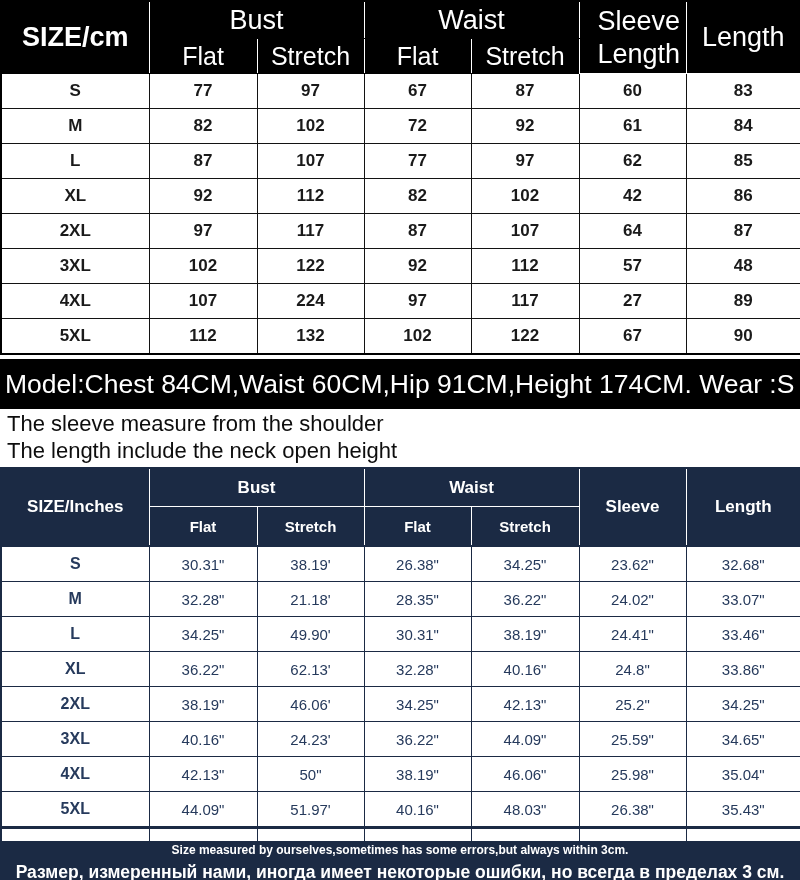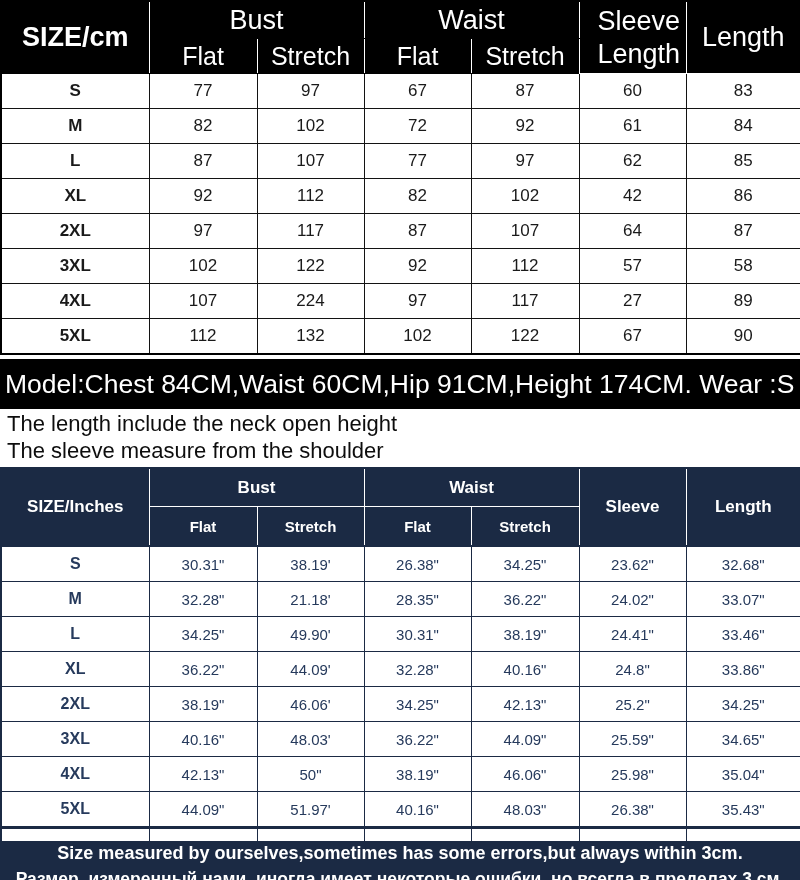--- a/index.html
+++ b/index.html
@@ -16,21 +16,21 @@
   .t1 thead th{background:#000;color:#fff;border:1px solid #fff;font-weight:400;}
   .t1 thead tr.r1 th{height:34px;font-size:27px;}
   .t1 thead tr.r2 th{height:32px;font-size:25px;border-bottom:1px solid #000;}
   .t1 thead th.corner{font-size:23px;font-weight:700;border-bottom:1px solid #000;text-align:center;}
   .t1 thead th.span2{border-bottom:1px solid #000;}
   .t1 thead th.sleeve{font-size:24px;text-align:left;padding-left:18px;line-height:33px;}
   .t1 thead th.lengthcol{font-size:25px;}
   .t1 tbody th,.t1 tbody td{border:1px solid #131313;height:32px;text-align:center;
         color:#1a1a1a;font-size:17px;background:#fff;}
   .t1 tbody th{font-weight:700;}
-  .t1 tbody td{font-weight:400;}
+  .t1 tbody td{font-weight:700;}
 
   
   .model-bar{margin-top:4px;height:50px;background:#000;color:#fff;
         font-size:26.5px;line-height:50px;padding-left:5px;white-space:nowrap;}
 
   
   .notes{padding:1px 0 2px 7px;color:#0d0d0d;font-size:22px;line-height:27px;}
 
   
   .t2{border:2px solid var(--navy,#1b2a44);margin-top:1px;}
@@ -44,21 +44,21 @@
   .t2 tbody th{font-weight:700;font-size:16px;}
   .t2 tbody td{font-weight:400;font-size:15px;}
   .t2 tbody.rows tr:last-child th,.t2 tbody.rows tr:last-child td{
         border-bottom:3px solid var(--navy,#1b2a44);}
   .t2 tbody.filler th,.t2 tbody.filler td{height:10px;}
 
   
   .footer{flex:1;background:var(--navy,#1b2a44);color:#fff;text-align:center;
         display:flex;flex-direction:column;justify-content:center;gap:5px;
         font-weight:700;}
-  .footer .en{font-size:18px;}
+  .footer .en{font-size:12px;}
   .footer .ru{font-size:17.5px;}
 </style>
 </head>
 <body>
 
 <div class="page">
 
   <table class="t1">
     <colgroup>
         <col class="c0">
@@ -130,21 +130,21 @@
           <td>64</td>
           <td>87</td>
         </tr>
         <tr>
           <th>3XL</th>
           <td>102</td>
           <td>122</td>
           <td>92</td>
           <td>112</td>
           <td>57</td>
-          <td>58</td>
+          <td>48</td>
         </tr>
         <tr>
           <th>4XL</th>
           <td>107</td>
           <td>224</td>
           <td>97</td>
           <td>117</td>
           <td>27</td>
           <td>89</td>
         </tr>
@@ -158,22 +158,22 @@
           <td>90</td>
         </tr>
       </tbody>
   </table>
 
   <div class="model-bar">
     <span>Model:Chest 84CM,Waist 60CM,Hip 91CM,Height 174CM. Wear :S size</span>
   </div>
 
   <div class="notes">
+    <div>The sleeve measure from the shoulder</div>
     <div>The length include the neck open height</div>
-    <div>The sleeve measure from the shoulder</div>
   </div>
 
   <table class="t2">
     <colgroup>
         <col class="c0">
         <col class="c1">
         <col class="c2">
         <col class="c3">
         <col class="c4">
         <col class="c5">
@@ -218,39 +218,39 @@
           <td>34.25"</td>
           <td>49.90'</td>
           <td>30.31"</td>
           <td>38.19"</td>
           <td>24.41"</td>
           <td>33.46"</td>
         </tr>
         <tr>
           <th>XL</th>
           <td>36.22"</td>
-          <td>44.09'</td>
+          <td>62.13'</td>
           <td>32.28"</td>
           <td>40.16"</td>
           <td>24.8"</td>
           <td>33.86"</td>
         </tr>
         <tr>
           <th>2XL</th>
           <td>38.19"</td>
           <td>46.06'</td>
           <td>34.25"</td>
           <td>42.13"</td>
           <td>25.2"</td>
           <td>34.25"</td>
         </tr>
         <tr>
           <th>3XL</th>
           <td>40.16"</td>
-          <td>48.03'</td>
+          <td>24.23'</td>
           <td>36.22"</td>
           <td>44.09"</td>
           <td>25.59"</td>
           <td>34.65"</td>
         </tr>
         <tr>
           <th>4XL</th>
           <td>42.13"</td>
           <td>50"</td>
           <td>38.19"</td>

